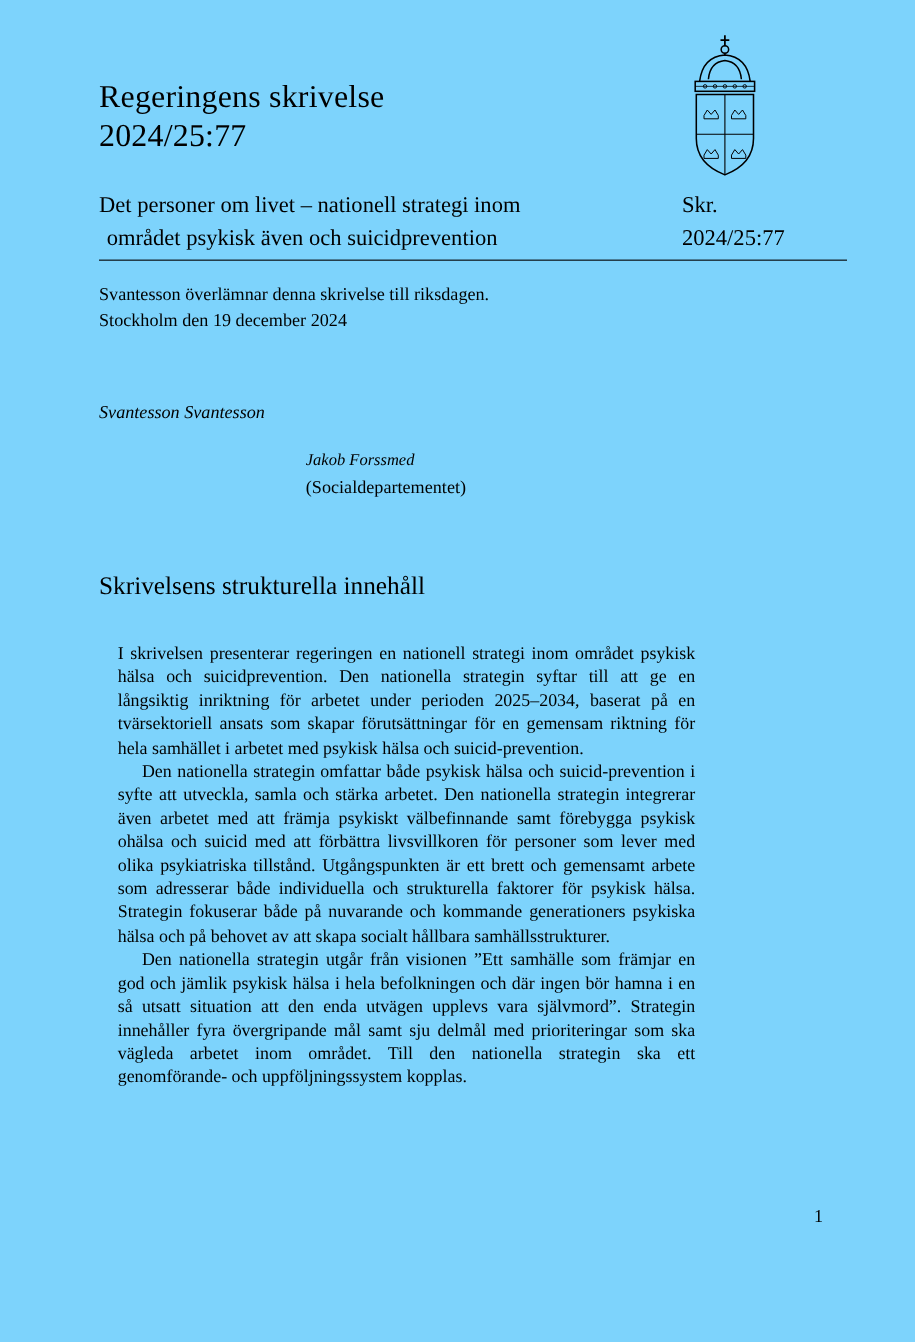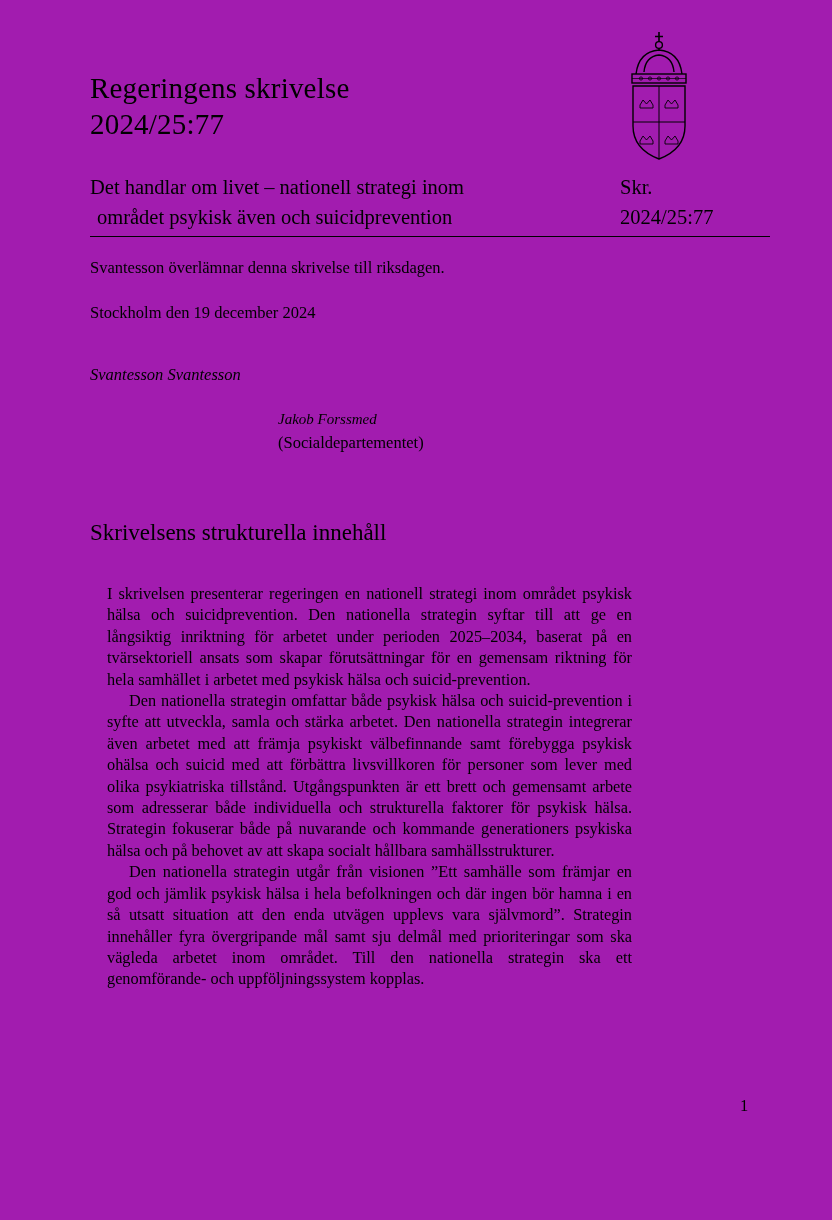--- a/index.html
+++ b/index.html
@@ -13,21 +13,21 @@
     position: relative;
     font-family: "Liberation Serif", serif;
     color: #000000;
     overflow: hidden;
   }
   .page {
     position: absolute;
     left: 0; top: 0;
     width: 832px;
     height: 1220px;
-    background: #a21caf;
+    background: #7dd3fc;
   }
 
   
   .doc-title {
     position: absolute;
     left: 90px;
     top: 70px;
     font-size: 29px;
     line-height: 36px;
     letter-spacing: 0.2px;
@@ -75,21 +75,21 @@
 
   
   .intro {
     position: absolute;
     left: 90px;
     top: 256px;
     width: 560px;
     font-size: 16.5px;
     line-height: 23px;
   }
-  .intro .l2 { margin-top: 22px; }
+  .intro .l2 { }
 
   .signer1 {
     position: absolute;
     left: 90px;
     top: 365px;
     font-size: 16.5px;
     font-style: italic;
   }
   .signer2 {
     position: absolute;
@@ -169,21 +169,21 @@
       <g stroke-width="0.9">
         <path d="M26 80 h13 v-3 l-3 -5 l-3.5 4 l-3.5 -4 l-3 5 z"></path>
         <path d="M51 80 h13 v-3 l-3 -5 l-3.5 4 l-3.5 -4 l-3 5 z"></path>
         <path d="M26 116 h13 v-3 l-3 -5 l-3.5 4 l-3.5 -4 l-3 5 z"></path>
         <path d="M51 116 h13 v-3 l-3 -5 l-3.5 4 l-3.5 -4 l-3 5 z"></path>
       </g>
     </svg>
   </div>
 
   <div class="subtitle-block">
-    <div class="sub-line">Det handlar om livet – nationell strategi inom</div>
+    <div class="sub-line">Det personer om livet – nationell strategi inom</div>
     <div class="sub-line indent">området psykisk även och suicidprevention</div>
   </div>
 
   <div class="skr-block">
     <div>Skr.</div>
     <div>2024/25:77</div>
   </div>
 
   <div class="rule"></div>
 

